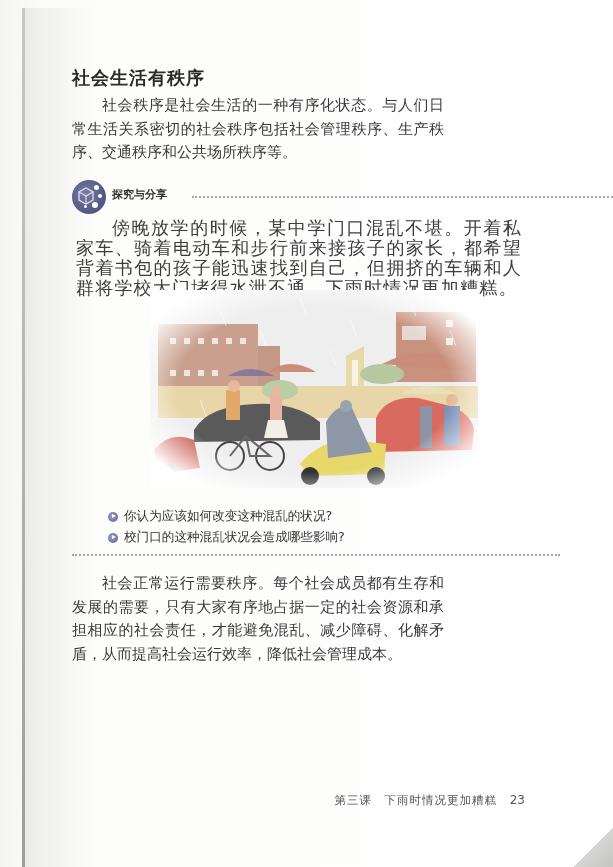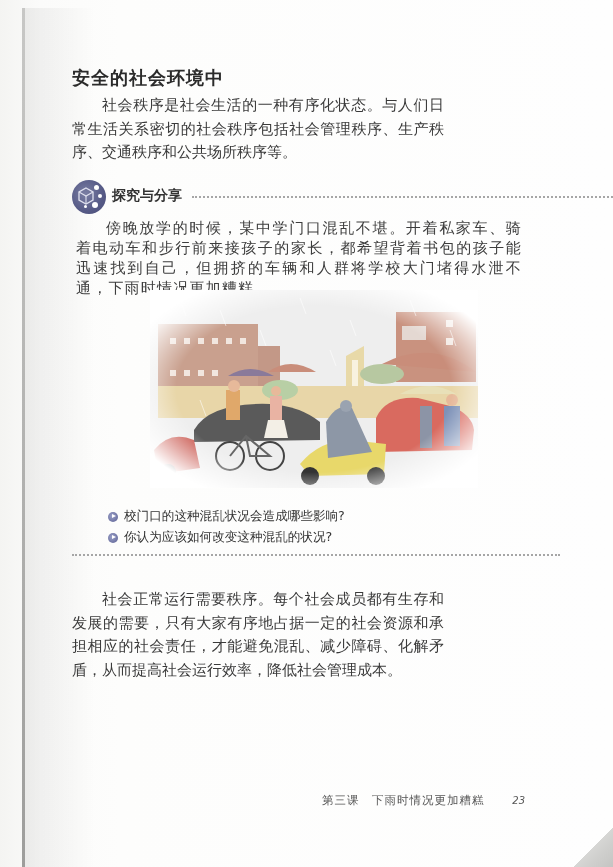--- a/index.html
+++ b/index.html
@@ -43,30 +43,30 @@
   .explore-icon {
     position: absolute; left: 0; top: 0; width: 34px; height: 34px;
     border-radius: 50%;
     background: radial-gradient(circle at 40% 40%, #7a7ea3, #565a86 60%, #4a4d78);
   }
   .explore-icon .bubble { position: absolute; border-radius: 50%; background: #fff; }
   .explore-icon svg { position: absolute; left: 6px; top: 7px; }
   .explore-title {
     position: absolute; left: 40px; top: 7px;
     font-family: "DejaVu Sans", "Liberation Sans", sans-serif;
-    font-weight: bold; font-size: 14px; color: #333;
+    font-weight: bold; font-size: 11px; color: #333;
   }
   .explore-rule {
     position: absolute; left: 120px; top: 16px; width: 440px; height: 0;
     border-top: 2px dotted #a6a6a6;
   }
   .story {
     position: absolute; left: 76px; top: 218px; width: 446px;
     font-family: "DejaVu Serif", "Liberation Serif", serif;
-    font-size: 15px; line-height: 20px; color: #3d3d3d;
+    font-size: 18px; line-height: 20px; color: #3d3d3d;
     text-indent: 2em; text-align: justify; letter-spacing: 1.2px;
   }
   .illustration {
     position: absolute; left: 150px; top: 290px; width: 328px; height: 198px;
   }
   .questions {
     position: absolute; left: 108px; top: 506px;
   }
   .question {
     display: flex; align-items: center; height: 21px;
@@ -79,41 +79,41 @@
     position: relative; flex: none;
   }
   .q-bullet::after {
     content: ""; position: absolute; left: 4px; top: 2.5px;
     border-left: 4px solid #fff; border-top: 2.5px solid transparent; border-bottom: 2.5px solid transparent;
   }
   .bottom-rule {
     position: absolute; left: 72px; top: 554px; width: 488px; height: 0;
     border-top: 2px dotted #a6a6a6;
   }
-  .p2 { top: 588px; }
+  .p2 { top: 572px; }
   .p3 { top: 672px; }
   .footer {
     position: absolute; right: 88px; top: 793px;
     font-size: 11.5px; color: #555; letter-spacing: 1px;
   }
   .footer .lesson { margin-right: 8px; margin-top: 44px; }
   .footer .page-num {
     font-family: "DejaVu Sans", "Liberation Sans", sans-serif;
-    font-size: 10px; margin-left: 23px; letter-spacing: 0; font-style: italic;
+    font-size: 12px; margin-left: 8px; letter-spacing: 0;
   }
 </style>
 </head>
 <body>
 
 <div class="page">
   <div class="binding"></div>
   <div class="binding-shadow"></div>
   <div class="corner"></div>
 
-  <div class="section-title">安全的社会环境中</div>
+  <div class="section-title">社会生活有秩序</div>
   <div class="para p1">社会秩序是社会生活的一种有序化状态。与人们日常生活关系密切的社会秩序包括社会管理秩序、生产秩序、交通秩序和公共场所秩序等。</div>
 
   <div class="explore-header">
     <div class="explore-icon">
       <span class="bubble" style="left:22px;top:5px;width:5px;height:5px;"></span>
       <span class="bubble" style="left:26px;top:14px;width:4px;height:4px;"></span>
       <span class="bubble" style="left:20px;top:22px;width:6px;height:6px;"></span>
       <span class="bubble" style="left:12px;top:25px;width:3px;height:3px;"></span>
       <svg width="16" height="18" viewBox="0 0 16 18">
         <polygon points="8,1 15,5 15,13 8,17 1,13 1,5" fill="none" stroke="#dfe0ee" stroke-width="1.3"></polygon>
@@ -208,25 +208,25 @@
           <line x1="180" y1="60" x2="186" y2="76"></line>
           <line x1="50" y1="110" x2="56" y2="126"></line>
       </g>
       <rect x="0" y="0" width="328" height="198" fill="url(#vign)"></rect>
     </svg>
   </div>
 
   <div class="questions">
     <div class="question">
       <span class="q-bullet"></span>
-      <span>校门口的这种混乱状况会造成哪些影响?</span>
+      <span>你认为应该如何改变这种混乱的状况?</span>
     </div>
     <div class="question">
       <span class="q-bullet"></span>
-      <span>你认为应该如何改变这种混乱的状况?</span>
+      <span>校门口的这种混乱状况会造成哪些影响?</span>
     </div>
   </div>
   <div class="bottom-rule"></div>
 
   <div class="para p2">社会正常运行需要秩序。每个社会成员都有生存和发展的需要，只有大家有序地占据一定的社会资源和承担相应的社会责任，才能避免混乱、减少障碍、化解矛盾，从而提高社会运行效率，降低社会管理成本。</div>
 
   <div class="footer">
     <span class="lesson">第三课</span>
     <span>下雨时情况更加糟糕</span>
     <span class="page-num">23</span>

